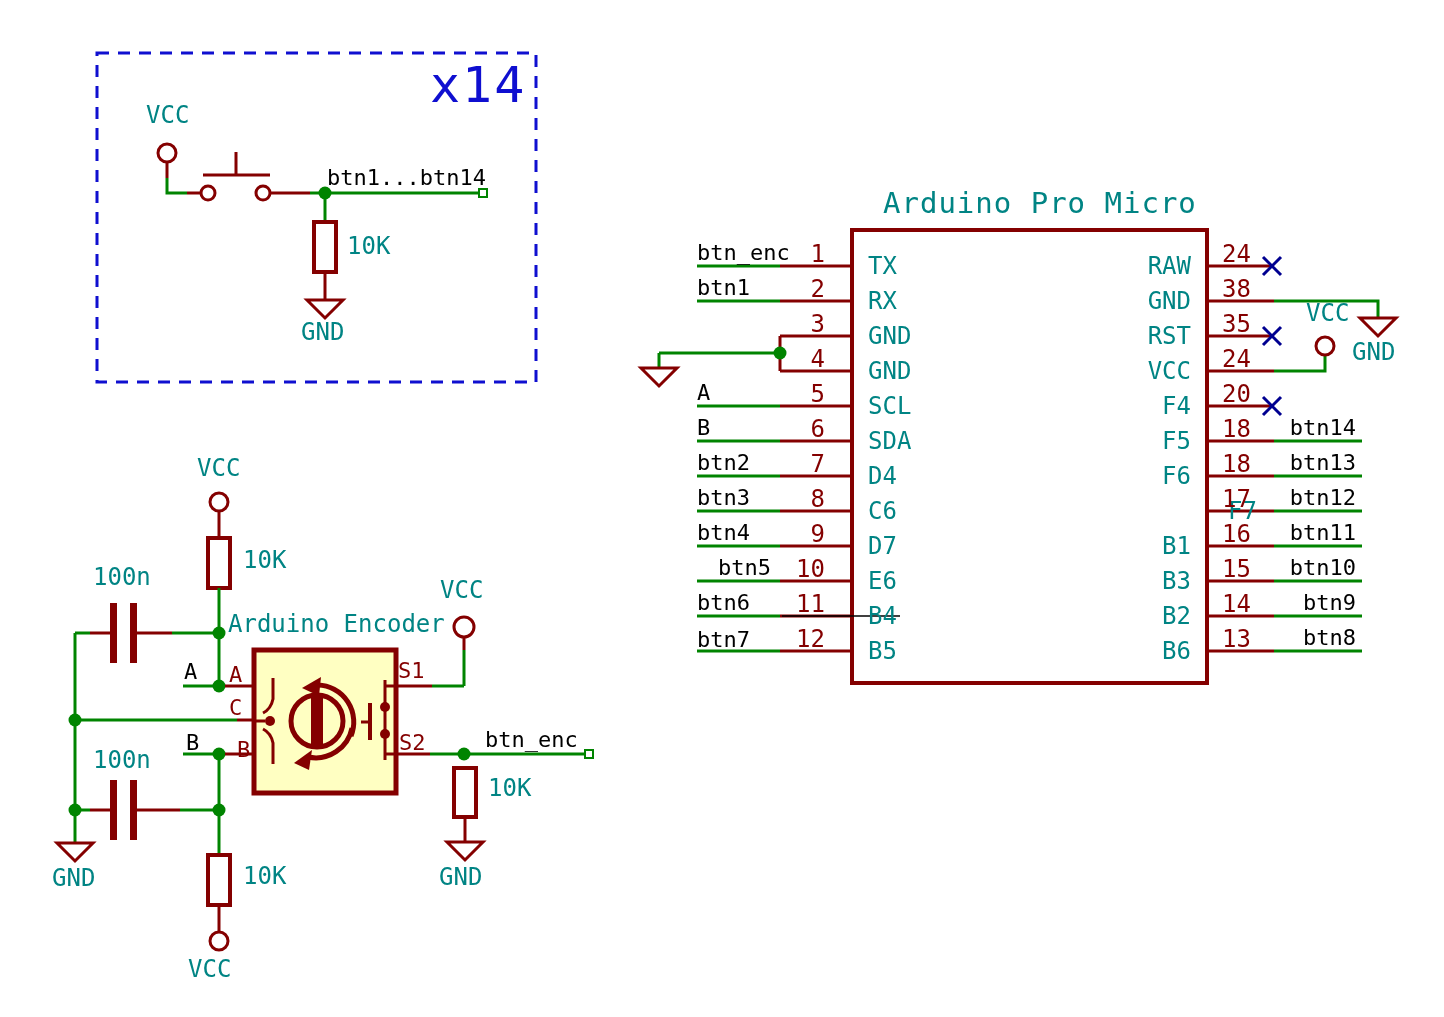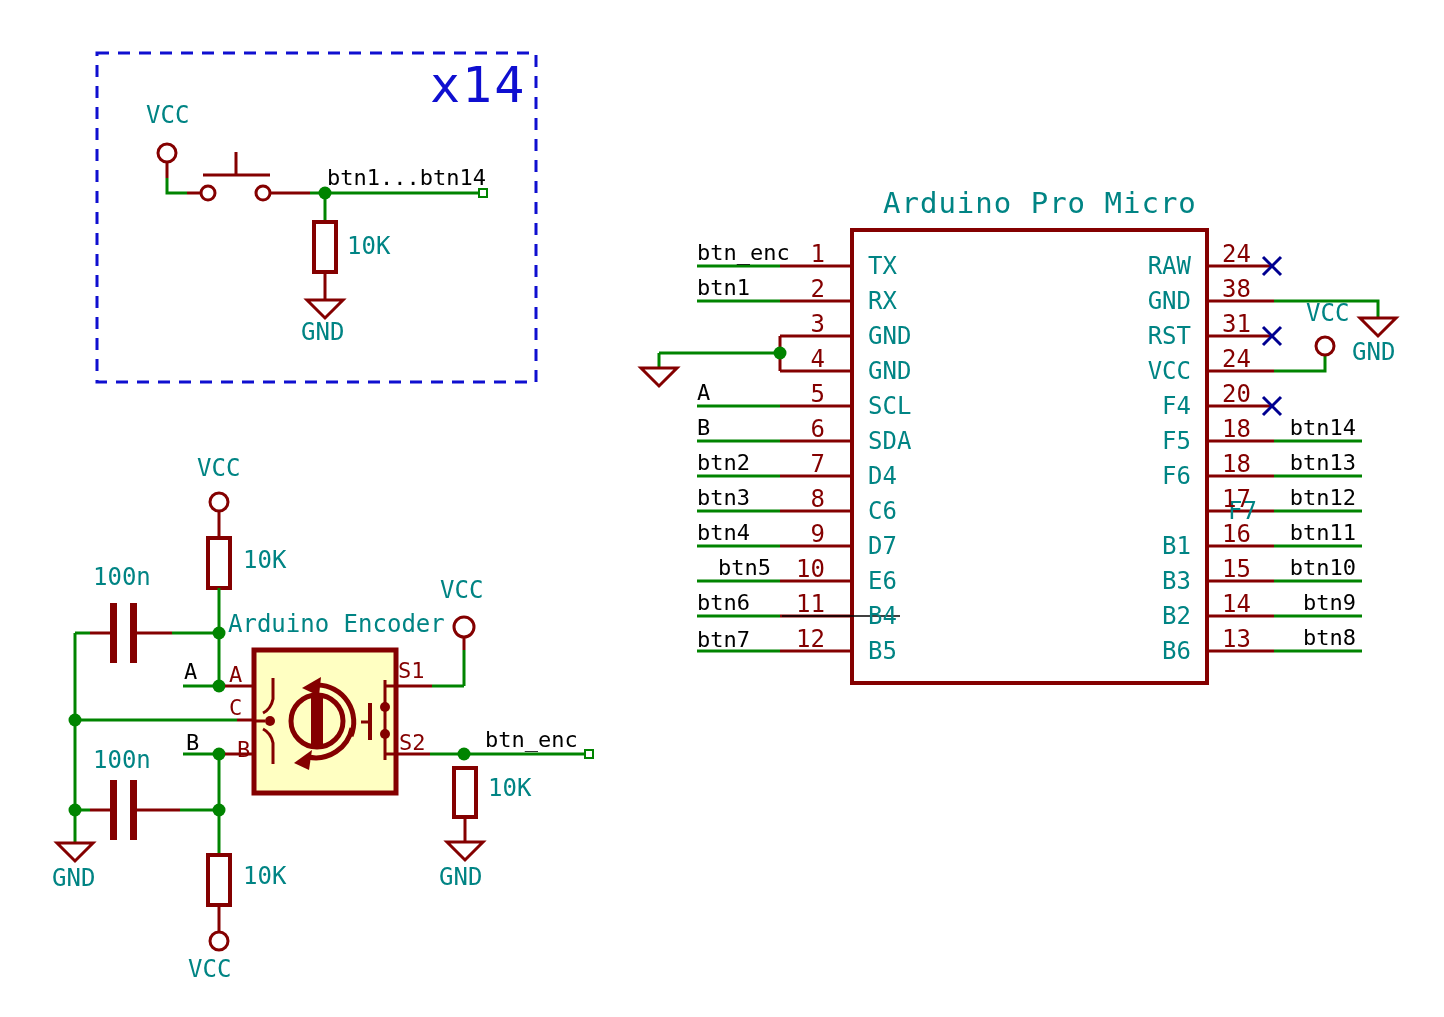--- a/index.html
+++ b/index.html
@@ -238,21 +238,21 @@
 <div class="txt t-teal ra" style="left:1110px;top:430px;width:81px">F5</div>
 <div class="txt t-teal ra" style="left:1110px;top:465px;width:81px">F6</div>
 <div class="txt t-teal ra" style="left:1176px;top:500px;width:81px">F7</div>
 <div class="txt t-teal ra" style="left:1110px;top:535px;width:81px">B1</div>
 <div class="txt t-teal ra" style="left:1110px;top:570px;width:81px">B3</div>
 <div class="txt t-teal ra" style="left:1110px;top:605px;width:81px">B2</div>
 <div class="txt t-teal ra" style="left:1110px;top:640px;width:81px">B6</div>
 
 <div class="txt t-red" style="left:1222px;top:243px">24</div>
 <div class="txt t-red" style="left:1222px;top:278px">38</div>
-<div class="txt t-red" style="left:1222px;top:313px">31</div>
+<div class="txt t-red" style="left:1222px;top:313px">35</div>
 <div class="txt t-red" style="left:1222px;top:348px">24</div>
 <div class="txt t-red" style="left:1222px;top:383px">20</div>
 <div class="txt t-red" style="left:1222px;top:418px">18</div>
 <div class="txt t-red" style="left:1222px;top:453px">18</div>
 <div class="txt t-red" style="left:1222px;top:488px">17</div>
 <div class="txt t-red" style="left:1222px;top:523px">16</div>
 <div class="txt t-red" style="left:1222px;top:558px">15</div>
 <div class="txt t-red" style="left:1222px;top:593px">14</div>
 <div class="txt t-red" style="left:1222px;top:628px">13</div>
 

